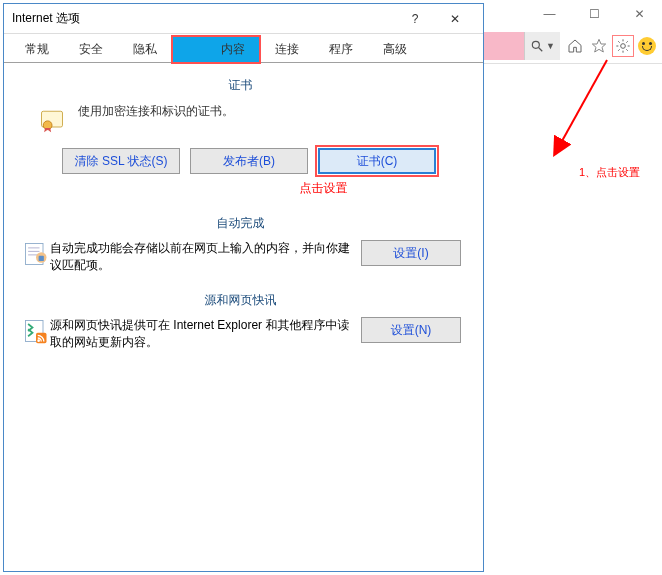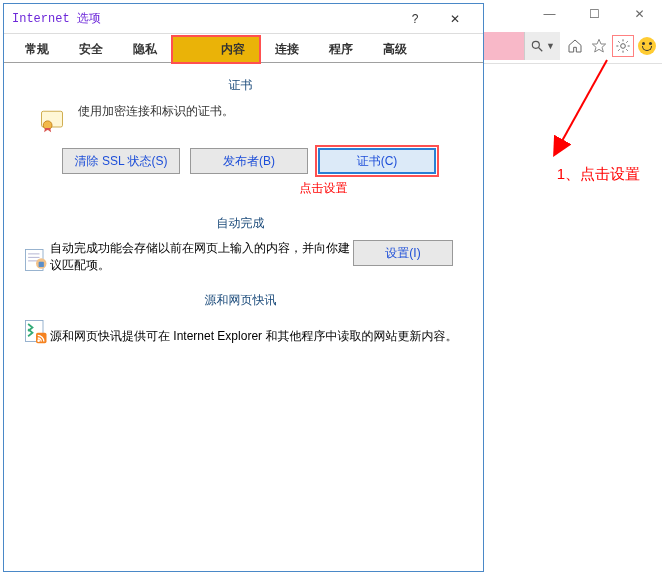--- a/index.html
+++ b/index.html
@@ -14,54 +14,54 @@
     .search-btn { width: 36px; height: 28px; background: #ececec; display: flex; align-items: center; justify-content: center; color: #555; border-left:1px solid #ccc;}
     .toolbar-icons { display: flex; align-items: center; gap: 2px; padding: 0 4px; }
     .toolbar-icons .ticon { width: 22px; height: 22px; display: flex; align-items: center; justify-content: center; color: #666; }
     .gear-box { border: 1px solid #ff8080; }
     .smiley { width: 18px; height: 18px; border-radius: 50%; background: #ffcc33; position: relative; }
     .smiley::before { content: ""; position: absolute; width: 3px; height: 3px; background: #333; border-radius: 50%; top: 5px; left: 4px; box-shadow: 7px 0 0 #333; }
     .smiley::after { content: ""; position: absolute; width: 8px; height: 4px; border: 1.5px solid #333; border-top: none; border-radius: 0 0 8px 8px; top: 9px; left: 4px; }
 
     
     .arrow { position: absolute; right: 45px; top: 55px; pointer-events: none; }
-    .annotation-text { position: absolute; right: 22px; top: 165px; color: #ff0000; font-size: 15px; }
+    .annotation-text { position: absolute; right: 22px; top: 165px; color: #ff0000; font-size: 11px; }
 
     
     .dialog { position: absolute; left: 3px; top: 3px; width: 481px; height: 569px; background: #fff; border: 1px solid #4a88c7; }
     .title-bar { height: 30px; display: flex; align-items: center; padding: 0 8px; background: #fff; border-bottom: 1px solid #ddd; }
-    .title-bar .title { flex: 1; color: #6d28d9; font-family: Liberation Mono, monospace; }
+    .title-bar .title { flex: 1; color: #000000; }
     .title-bar .tbtn { width: 40px; height: 28px; display: flex; align-items: center; justify-content: center; color: #333; }
 
     
-    .tabs { display: flex; align-items: flex-end; height: 28px; padding-left: 6px; background: #fff; font-weight: bold; }
+    .tabs { display: flex; align-items: flex-end; height: 28px; padding-left: 6px; background: #fff; }
     .tab { padding: 4px 14px; color: #333; border: 1px solid transparent; position: relative; top: 1px; cursor: default; }
-    .tab.active { border: 1px solid #a0a0a0; border-bottom: 1px solid #fff; background: #eab308; padding-left: 48px; }
+    .tab.active { border: 1px solid #a0a0a0; border-bottom: 1px solid #fff; background: #0ea5e9; padding-left: 48px; }
     .tab.boxed { outline: 2px solid #ff5050; outline-offset: -1px; }
     .tab-underline { height: 1px; background: #a0a0a0; margin: 0; }
 
     
     .content { padding: 14px 18px; }
     .group { margin-bottom: 18px; }
     .group-head { display: flex; align-items: center; color: #1a4a7a; margin-bottom: 8px; flex-direction: column; }
     .group-head .label { padding-right: 6px; }
     .group-head .rule { flex: 1; height: 1px; background: #ccc; }
 
     .row { display: flex; align-items: flex-start; }
     .row .ico { width: 32px; height: 32px; margin: 2px 10px 0 14px; flex-shrink: 0; display:flex; align-items:center; justify-content:center; }
     .row .desc { flex: 1; color: #333; line-height: 1.6; padding-right: 10px; }
 
     .button-row { display: flex; gap: 10px; margin: 12px 0 4px 40px; }
     .btn { min-width: 118px; height: 26px; border: 1px solid #999; background: #e8e8e8; display: flex; align-items: center; justify-content: center; color: #1d4ed8; cursor: default; }
     .btn.selected { background: #dceaf8; border: 2px solid #2a7fd4; }
     .btn.boxed { outline: 2px solid #ff5050; outline-offset: 1px; }
-    .btn-side { margin-left: auto; margin-right: 12px; }
+    .btn-side { margin-left: auto; margin-right: 4px; }
 
     .row-with-side { display: flex; align-items: flex-start; }
-    .row-with-side .left { display: flex; flex: 1; align-items: flex-end; }
+    .row-with-side .left { display: flex; flex: 1; }
 
     .red-note { color: #ff0000; text-align: center; margin: 6px 0 0 160px; }
 
     
     svg { display: block; }
   </style>
 </head>
 <body>
 
 <div class="browser-chrome">
@@ -202,17 +202,18 @@
                 <path d="M7 8 L12 12 L7 16" fill="none" stroke="#3a7" stroke-width="2"></path>
                 <path d="M7 14 L12 18 L7 22" fill="none" stroke="#3a7" stroke-width="2"></path>
                 <rect x="16" y="18" width="12" height="12" rx="2" fill="#f58220"></rect>
                 <circle cx="19" cy="27" r="1.5" fill="#fff"></circle>
                 <path d="M18 21a7 7 0 0 1 7 7" fill="none" stroke="#fff" stroke-width="1.5"></path>
                 <path d="M18 24a4 4 0 0 1 4 4" fill="none" stroke="#fff" stroke-width="1.5"></path>
               </svg>
           </div>
           <div class="desc">源和网页快讯提供可在 Internet Explorer 和其他程序中读取的网站更新内容。</div>
         </div>
+        <div class="btn btn-side" style="min-width:100px">设置(N)</div>
       </div>
     </div>
 
   </div>
 </div>
 
 </body></html>

